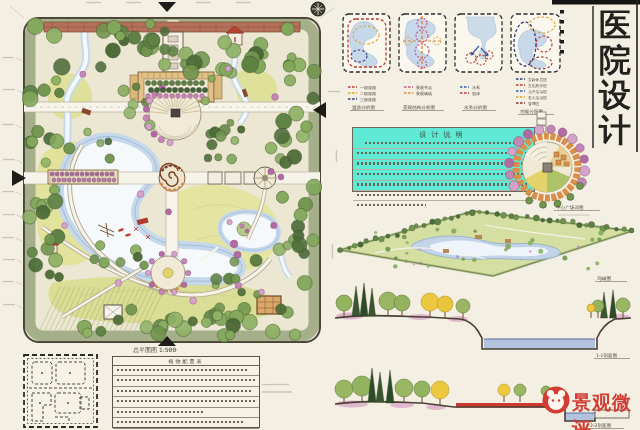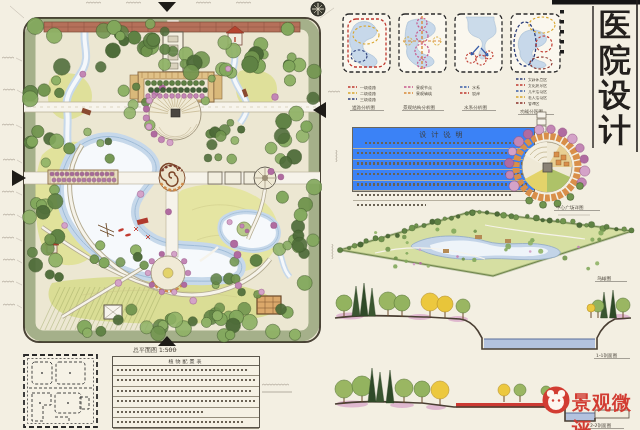--- a/index.html
+++ b/index.html
@@ -3,21 +3,21 @@
 <meta charset="utf-8">
 <style>
   html,body{margin:0;padding:0;background:#888;}
   #board{position:relative;width:640px;height:430px;background:#f3efe2;overflow:hidden;
          font-family:"DejaVu Sans",sans-serif;}
   .abs{position:absolute;}
   svg{display:block;}
   svg text{font-family:"DejaVu Sans",sans-serif;fill:#4a443a;}
   .scr{height:2.4px;background:repeating-linear-gradient(90deg,#6a6254 0,#6a6254 2px,transparent 2px,transparent 4px);
        margin:2.6px 4px 0 4px;}
-  .notes-box{border:1px solid #6a665c;background:#3b82f6;}
+  .notes-box{border:1px solid #6a665c;background:#5eead4;}
   .notes-title{text-align:center;font-size:7px;letter-spacing:5px;color:#3c382f;padding-top:2px;height:9px;}
   .nrow{border-bottom:0.5px solid #b7b1a0;height:6.8px;}
   .tbl{border:1px solid #59544a;background:#f5f1e4;}
   .trow{border-bottom:0.5px solid #948d7c;height:6.9px;}
   .thead{height:8px;border-bottom:0.6px solid #6a655a;text-align:center;font-size:5px;color:#45413a;letter-spacing:2px;line-height:9px;}
   .title-col{display:flex;flex-direction:column;align-items:center;}
   .title-char{font-size:32px;line-height:35px;font-weight:800;color:#23201d;}
   .wm-text{font-size:19px;font-weight:700;color:#d23c32;letter-spacing:1px;}
 </style>
 </head>

